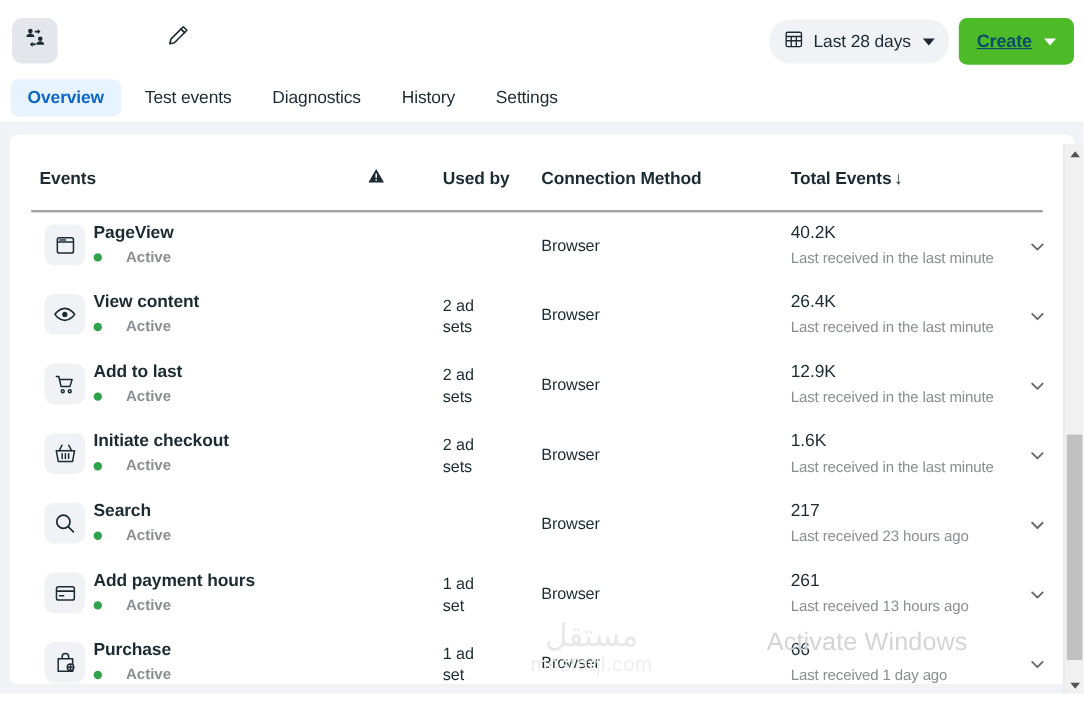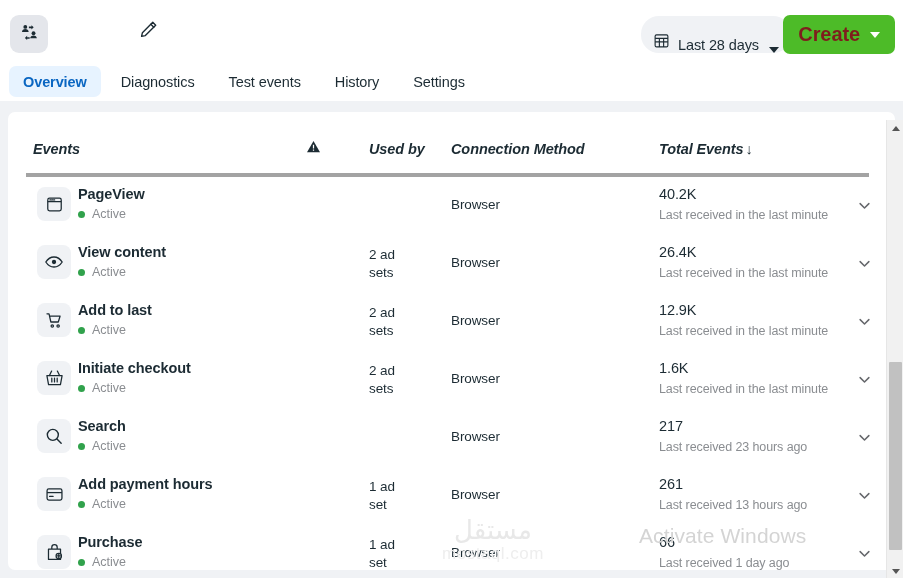--- a/index.html
+++ b/index.html
@@ -28,21 +28,21 @@
   .pencil-btn {
     position: absolute; left: 133px; top: 17px;
     width: 30px; height: 30px;
     display: flex; align-items: center; justify-content: center;
     cursor: pointer;
   }
   .date-picker {
     position: absolute; right: 112px; top: 16px;
     height: 37px; padding: 0 12px 0 12px;
     background: #f0f2f5; border-radius: 18px;
-    display: flex; align-items: flex-end; gap: 8px;
+    display: flex; align-items: center; gap: 8px;
     cursor: pointer;
   }
   .date-picker .dp-label {
     font-size: 14.5px; color: #1c2b33; letter-spacing: -0.1px;
   }
   .caret-dark {
     width: 0; height: 0;
     border-left: 5.5px solid transparent;
     border-right: 5.5px solid transparent;
     border-top: 6.5px solid #1c2b33;
@@ -56,21 +56,21 @@
     margin-left: 2px;
   }
   .create-btn {
     position: absolute; right: 8px; top: 15px;
     height: 39px; padding: 0 15px;
     background: #4dbb28; border-radius: 7px;
     display: flex; align-items: center; gap: 8px;
     cursor: pointer; border: none;
   }
   .create-btn .cb-label {
-    font-size: 20px; color: #7f1d1d; font-weight: bold; letter-spacing: -0.1px;
+    font-size: 15px; color: #0c4a6e; font-weight: bold; letter-spacing: -0.1px; text-decoration: underline;
   }
 
   
   .tabs {
     position: absolute; left: 0; top: 62px; width: 903px; height: 39px;
     background: #ffffff;
     display: flex; align-items: center; padding-left: 9px;
   }
   .tab {
     height: 31px; padding: 0 14px; border-radius: 7px;
@@ -93,24 +93,23 @@
     position: absolute; left: 8px; top: 112px;
     width: 887px; height: 458px;
     background: #ffffff;
     border-radius: 7px;
     overflow: hidden;
   }
 
   
   .tbl-head {
     position: relative; height: 51px;
-    border-bottom: 4px solid #a3a3a3;
+    border-bottom: 2px solid #a3a3a3;
     margin: 14px 18px 0 18px;
     width: 843px;
-    font-style: italic;
   }
   .tbl-head .hcell {
     position: absolute; top: 15px;
     font-size: 14.5px; color: #1c2b33; font-weight: bold;
     letter-spacing: -0.1px;
     white-space: nowrap;
   }
   .h-events { left: 7px; }
   .h-warn { left: 280px; top: 13px !important; }
   .h-usedby { left: 343px; }
@@ -132,22 +131,23 @@
     display: flex; align-items: center; justify-content: center;
   }
   .row .ev-name {
     position: absolute; left: 52px; top: 9px;
     font-size: 14.5px; font-weight: bold; color: #1c2b33;
     letter-spacing: -0.1px; white-space: nowrap;
   }
   .row .ev-status {
     position: absolute; left: 52px; top: 30px;
     font-size: 12.5px; color: #8a8d91;
-    display: flex; align-items: center; gap: 7px;
+    display: flex; align-items: center; gap: 20px;
     white-space: nowrap;
+    font-weight: bold;
   }
   .dot {
     width: 7px; height: 7px; border-radius: 50%;
     background: #31a24c; display: inline-block;
   }
   .row .c-usedby {
     position: absolute; left: 343px; top: 11px;
     width: 46px;
     font-size: 13.5px; color: #1c2b33; line-height: 18px;
     letter-spacing: -0.1px;
@@ -270,24 +270,24 @@
       <span class="cb-label">Create</span>
       <span class="caret-white"></span>
     </div>
   </div>
 
   <div class="tabs">
     <div class="tab active">
       <span>Overview</span>
     </div>
     <div class="tab">
+      <span>Test events</span>
+    </div>
+    <div class="tab">
       <span>Diagnostics</span>
-    </div>
-    <div class="tab">
-      <span>Test events</span>
     </div>
     <div class="tab">
       <span>History</span>
     </div>
     <div class="tab">
       <span>Settings</span>
     </div>
   </div>
 
   <div class="page-bg"></div>

